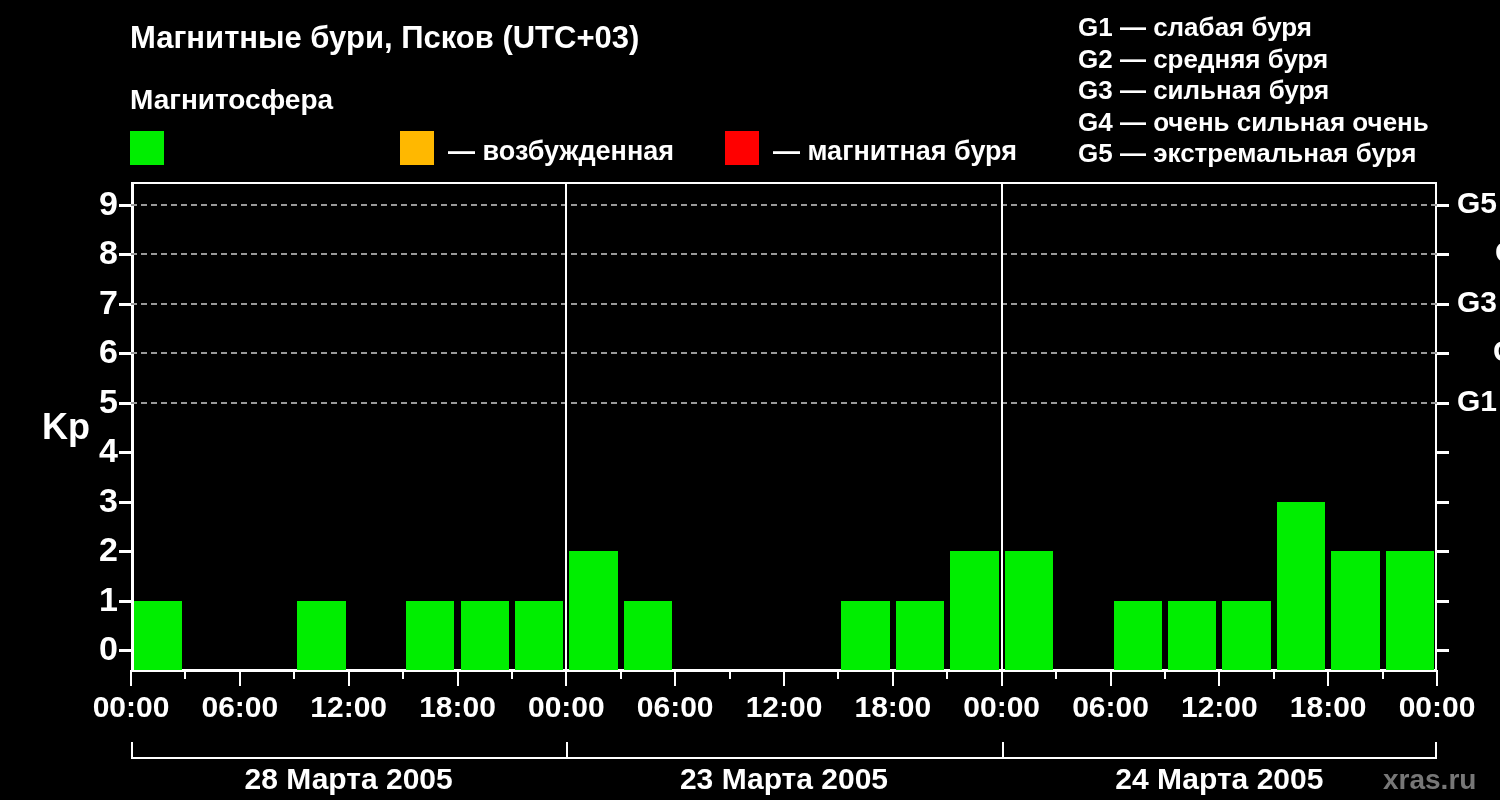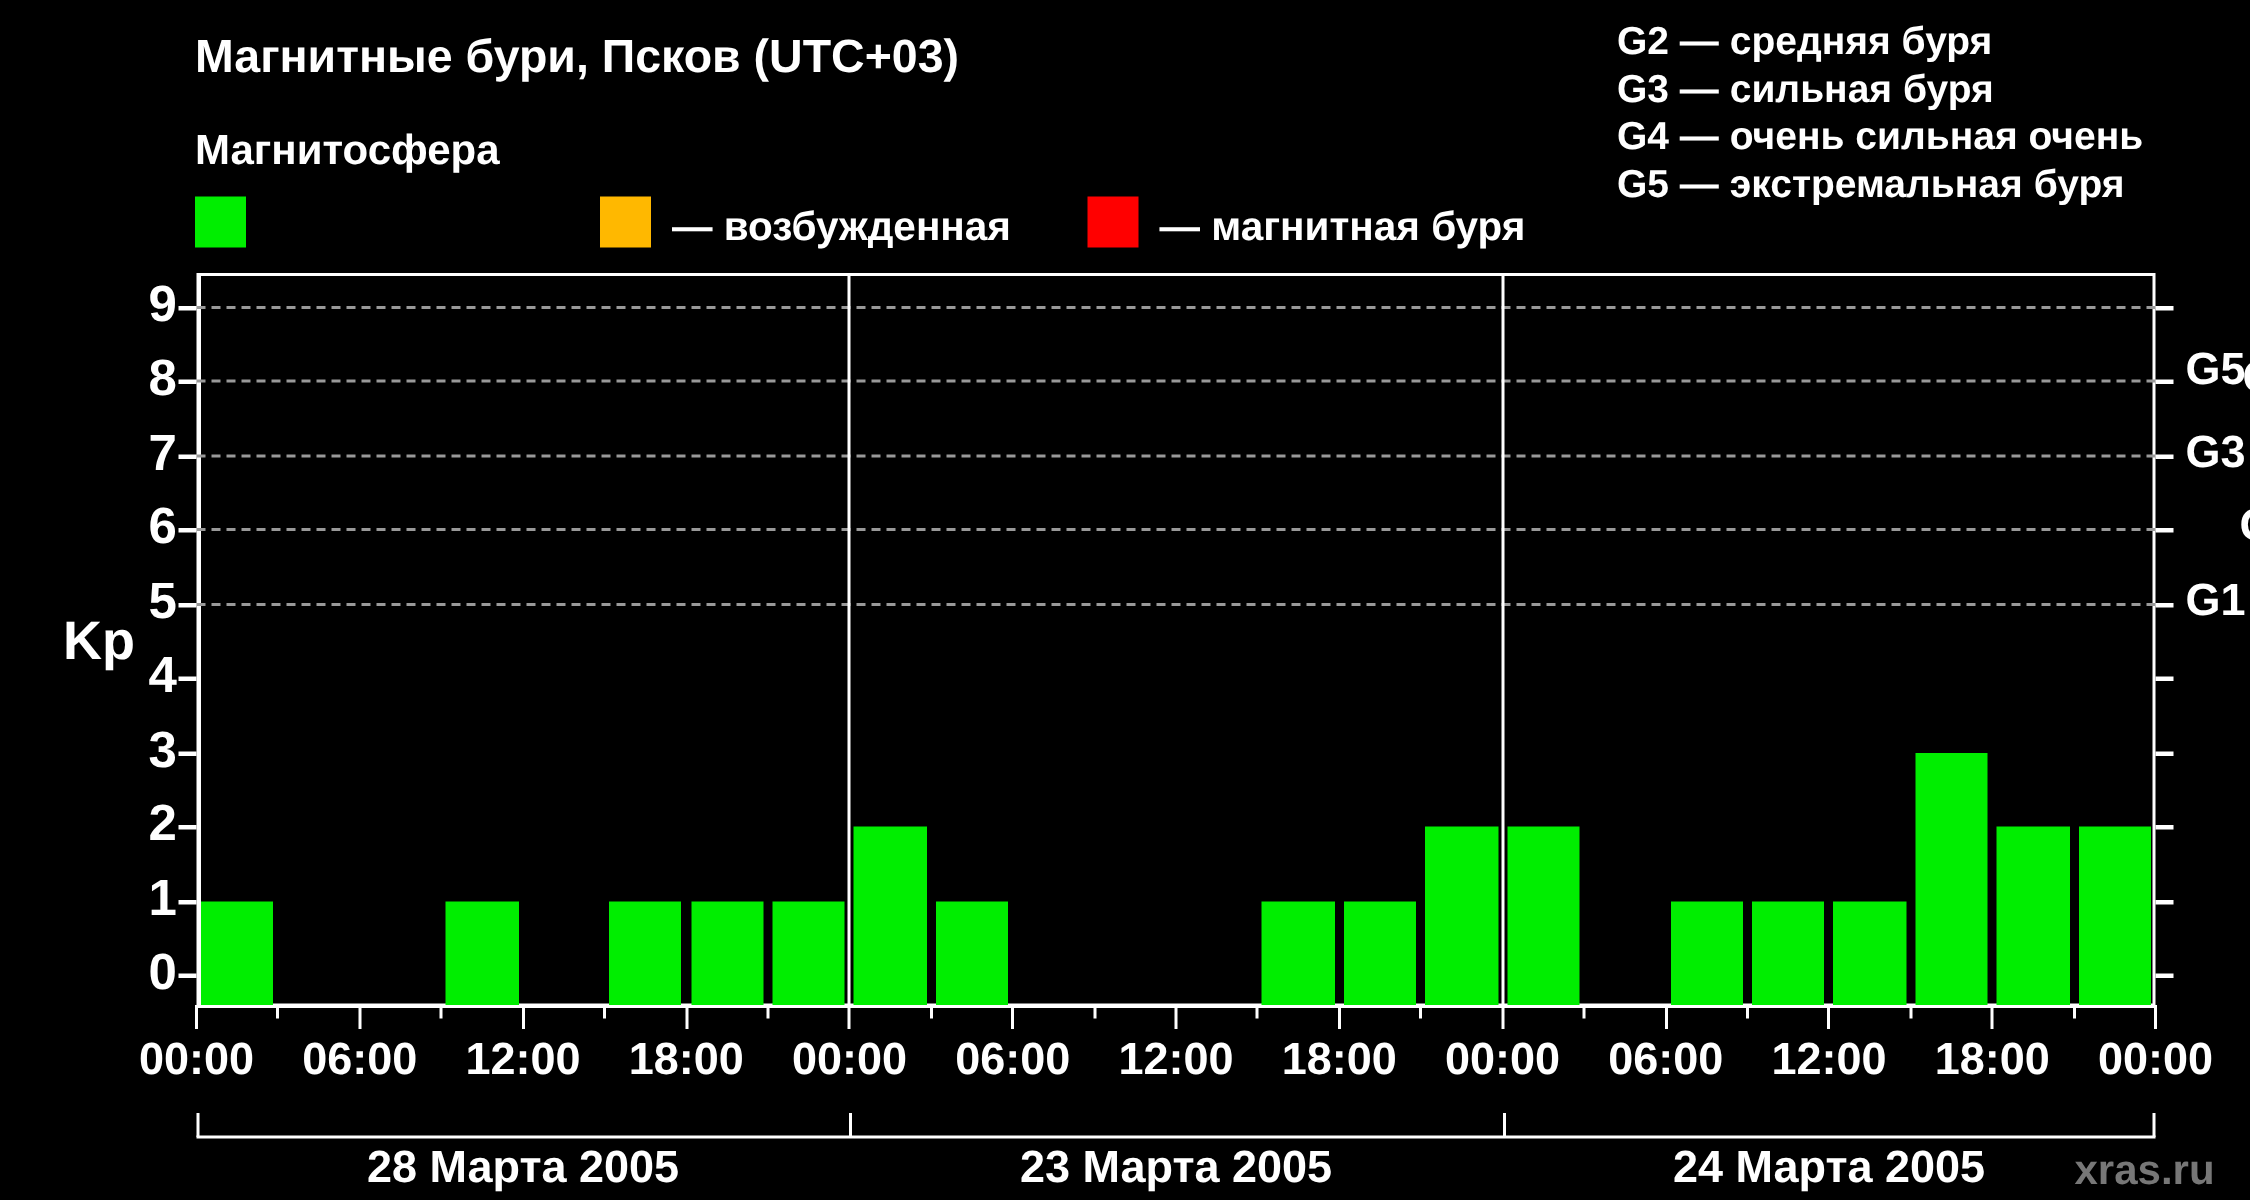--- a/index.html
+++ b/index.html
@@ -38,20 +38,21 @@
   <div class="abs title">Магнитные бури, Псков (UTC+03)</div>
   <div class="abs subtitle">Магнитосфера</div>
 
   <div class="abs legend-swatch" style="left: 130px; background: rgb(0, 238, 0);"></div>
   <div class="abs legend-swatch" style="left: 400px; background: rgb(255, 184, 0);"></div>
   <div class="abs legend-label" style="left:448px">— возбужденная</div>
   <div class="abs legend-swatch" style="left: 725px; background: rgb(255, 0, 0);"></div>
   <div class="abs legend-label" style="left:773px">— магнитная буря</div>
 
   <div class="abs storm-legend">
+    <div>G1 — слабая буря</div>
     <div>G2 — средняя буря</div>
     <div>G3 — сильная буря</div>
     <div>G4 — очень сильная очень</div>
     <div>G5 — экстремальная буря</div>
   </div>
 
   <div class="abs ylabel">Kp</div>
 
   <div class="abs plot"></div>
   <div id="dyn">
@@ -106,21 +107,21 @@
       <div class="abs ytick" style="left: 119px; top: 253px; width: 12px;"></div>
       <div class="abs ytick" style="left: 1437px; top: 253px; width: 12px;"></div>
       <div class="abs ylab" style="left: 56px; top: 233px; width: 62px;">8</div>
       <div class="abs ytick" style="left: 119px; top: 203.5px; width: 12px;"></div>
       <div class="abs ytick" style="left: 1437px; top: 203.5px; width: 12px;"></div>
       <div class="abs ylab" style="left: 56px; top: 183.5px; width: 62px;">9</div>
       <div class="abs glab" style="left: 1457px; top: 383.5px;">G1</div>
       <div class="abs glab" style="left: 1457px; top: 334px; margin-left: 36px;">G2</div>
       <div class="abs glab" style="left: 1457px; top: 284.5px;">G3</div>
       <div class="abs glab" style="left: 1457px; top: 235px; margin-left: 38px;">G4</div>
-      <div class="abs glab" style="left: 1457px; top: 185.5px; margin-top: 44px;">G5</div>
+      <div class="abs glab" style="left: 1457px; top: 185.5px;">G5</div>
       <div class="abs xtick" style="left: 130px; top: 670px; height: 16px;"></div>
       <div class="abs xlab" style="left: 76px; top: 690px; width: 110px;">00:00</div>
       <div class="abs xtick" style="left: 184.417px; top: 670px; height: 9px;"></div>
       <div class="abs xtick" style="left: 238.833px; top: 670px; height: 16px;"></div>
       <div class="abs xlab" style="left: 184.833px; top: 690px; width: 110px;">06:00</div>
       <div class="abs xtick" style="left: 293.25px; top: 670px; height: 9px;"></div>
       <div class="abs xtick" style="left: 347.667px; top: 670px; height: 16px;"></div>
       <div class="abs xlab" style="left: 293.667px; top: 690px; width: 110px;">12:00</div>
       <div class="abs xtick" style="left: 402.083px; top: 670px; height: 9px;"></div>
       <div class="abs xtick" style="left: 456.5px; top: 670px; height: 16px;"></div>

